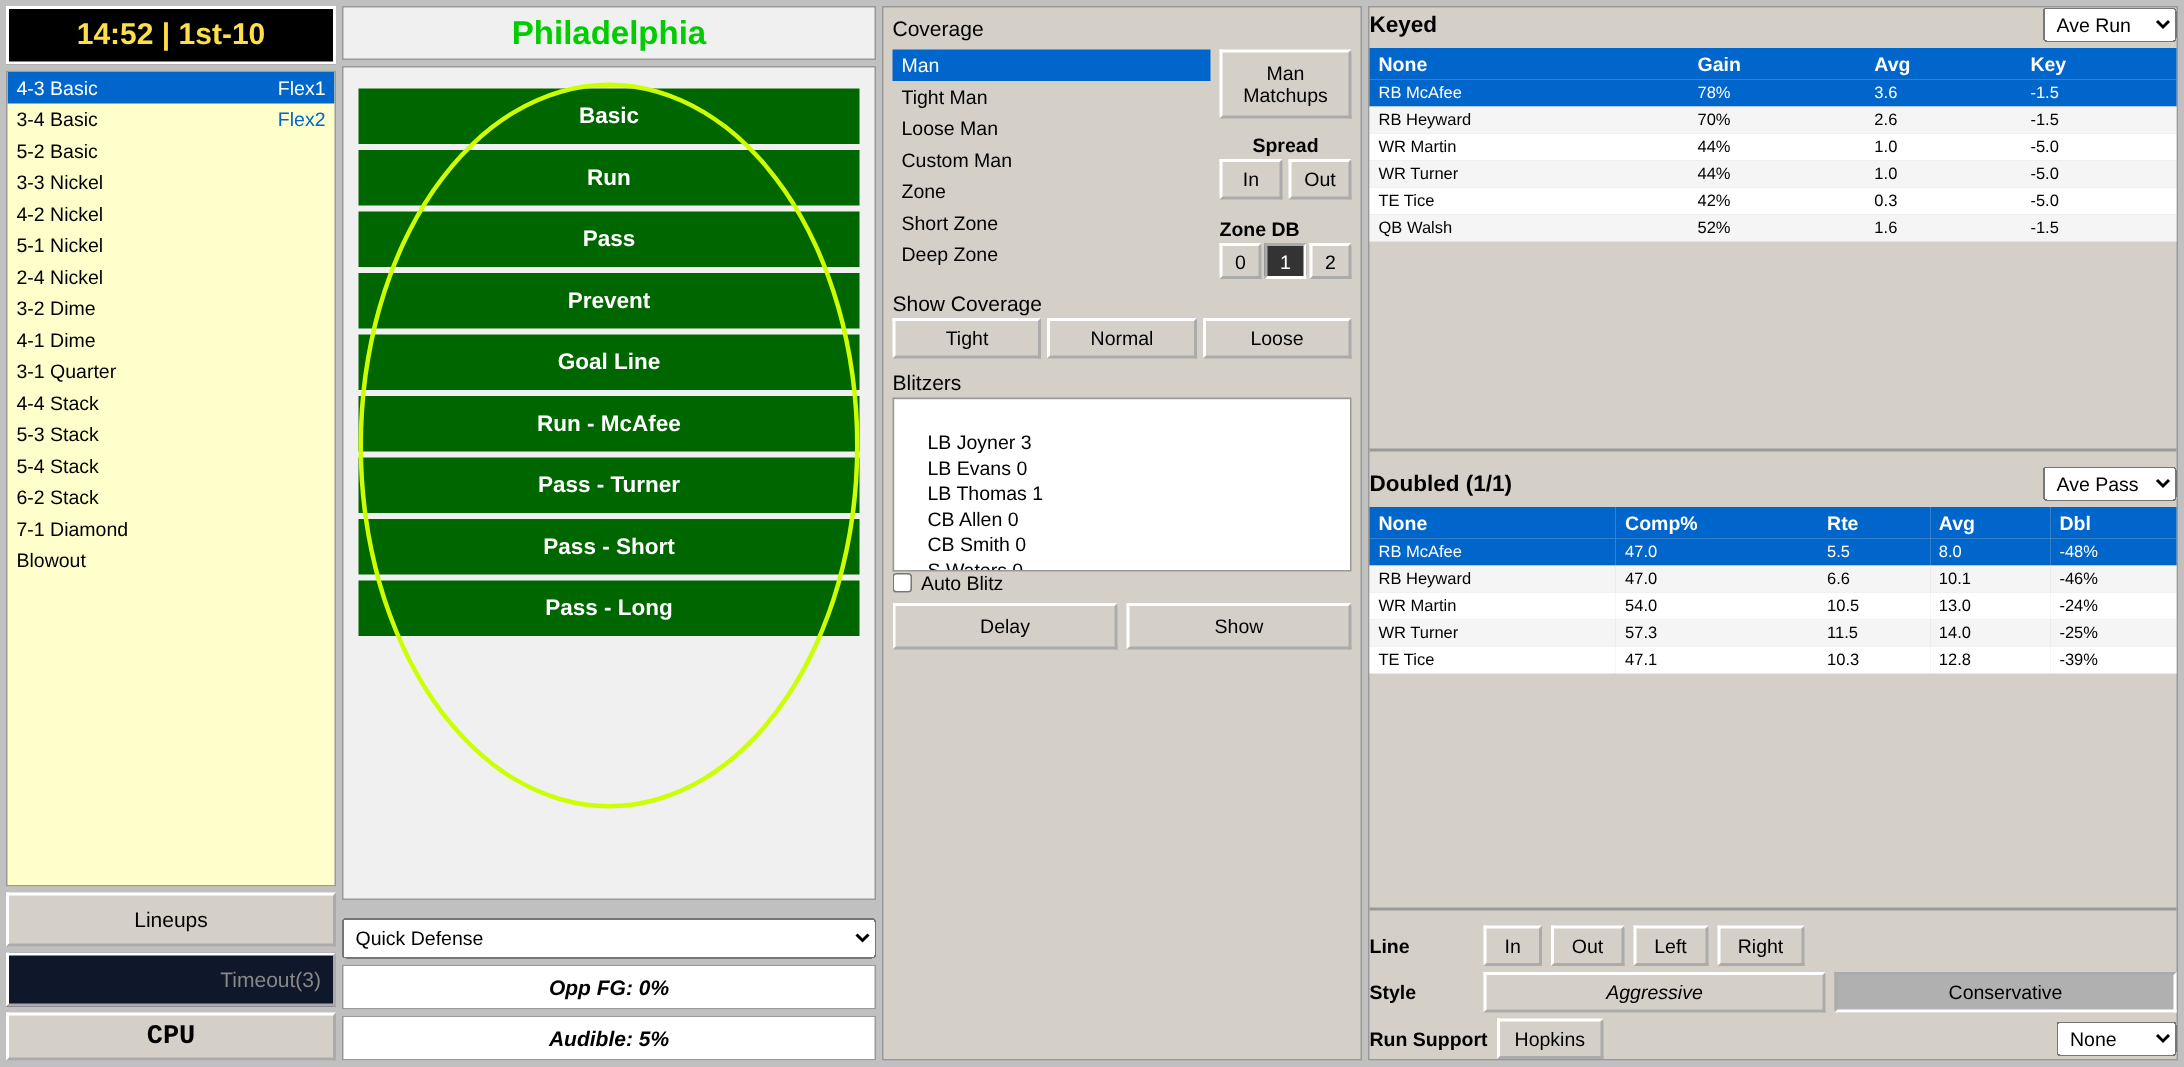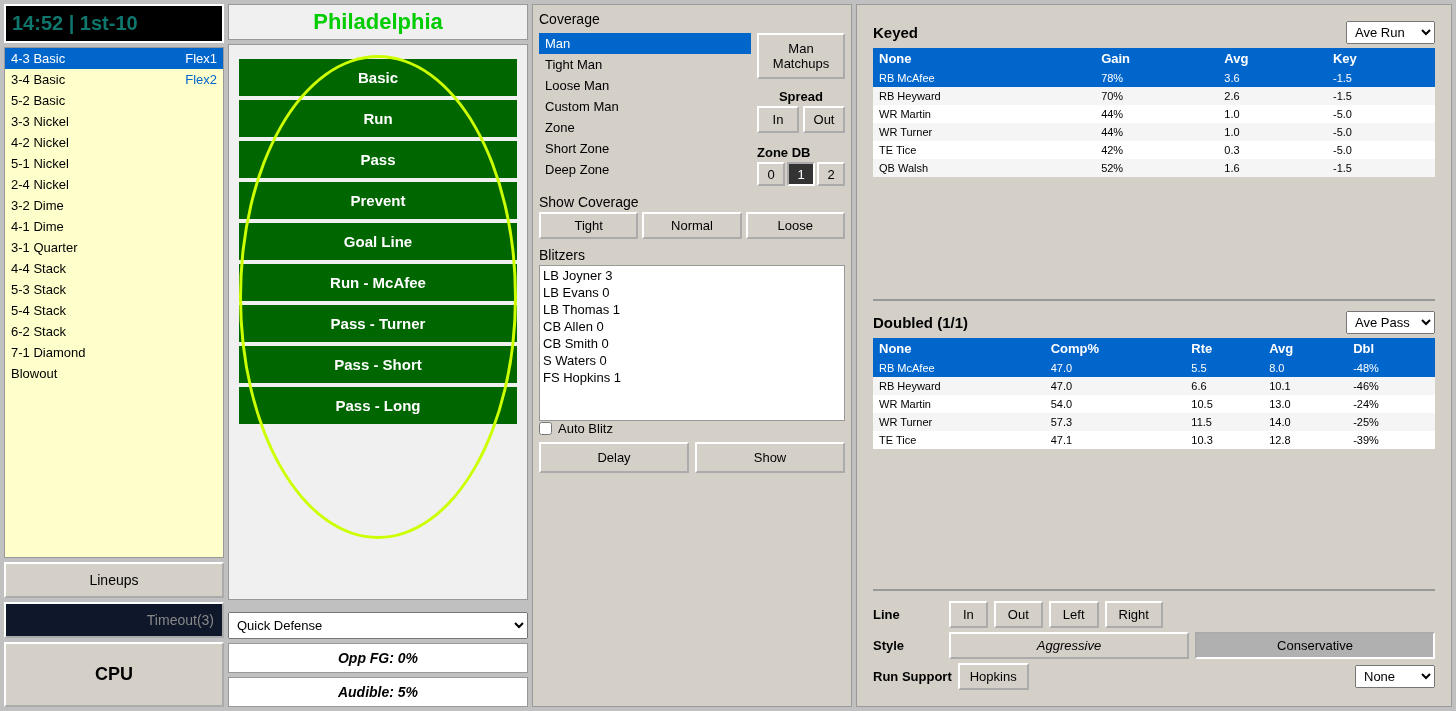--- a/index.html
+++ b/index.html
@@ -17,24 +17,24 @@
     
     .left-panel {
       display: flex;
       flex-direction: column;
       width: 220px;
       gap: 4px;
     }
 
     .score-box {
       background: #000;
-      color: #0f766e;
+      color: #fde047;
       font-size: 20px;
       font-weight: bold;
-      text-align: left;
+      text-align: center;
       padding: 6px;
       border: 2px solid #fff;
     }
 
     .formation-list {
       background: #ffffcc;
       border: 1px solid #999;
       flex: 1;
       overflow-y: auto;
     }
@@ -74,31 +74,32 @@
       padding: 8px;
       text-align: right;
       cursor: pointer;
       font-size: 14px;
       color: #888;
     }
 
     .cpu-label {
       background: #d4d0c8;
       border: 2px outset #fff;
-      padding: 20px;
+      padding: 4px;
       text-align: center;
       font-size: 18px;
       font-weight: bold;
+      font-family: Liberation Mono, monospace;
     }
 
     
     .middle-panel {
       display: flex;
       flex-direction: column;
-      width: 300px;
+      width: 356px;
       gap: 4px;
     }
 
     .team-name {
       color: #00cc00;
       font-size: 22px;
       font-weight: bold;
       text-align: center;
       background: #f0f0f0;
       border: 1px solid #999;
@@ -280,24 +281,24 @@
     }
 
     .blitzers-section {
       margin-top: 4px;
       flex: 1;
     }
 
     .blitzers-list {
       background: #fff;
       border: 1px solid #999;
-      padding: 1px;
+      padding: 20px;
       font-family: monospace;
       font-size: 13px;
-      height: 156px;
+      height: 116px;
       overflow-y: auto;
     }
 
     .blitzer-row {
       padding: 1px 2px;
     }
 
     .auto-blitz-row {
       display: flex;
       align-items: center;
@@ -319,21 +320,21 @@
       cursor: pointer;
       text-align: center;
       font-size: 13px;
     }
 
     
     .right-panel {
       flex: 1;
       background: #d4d0c8;
       border: 1px solid #999;
-      padding: 16px;
+      padding: 0;
       display: flex;
       flex-direction: column;
       gap: 6px;
     }
 
     .keyed-section, .doubled-section {
       flex: 1;
     }
 
     .keyed-header, .doubled-header {

